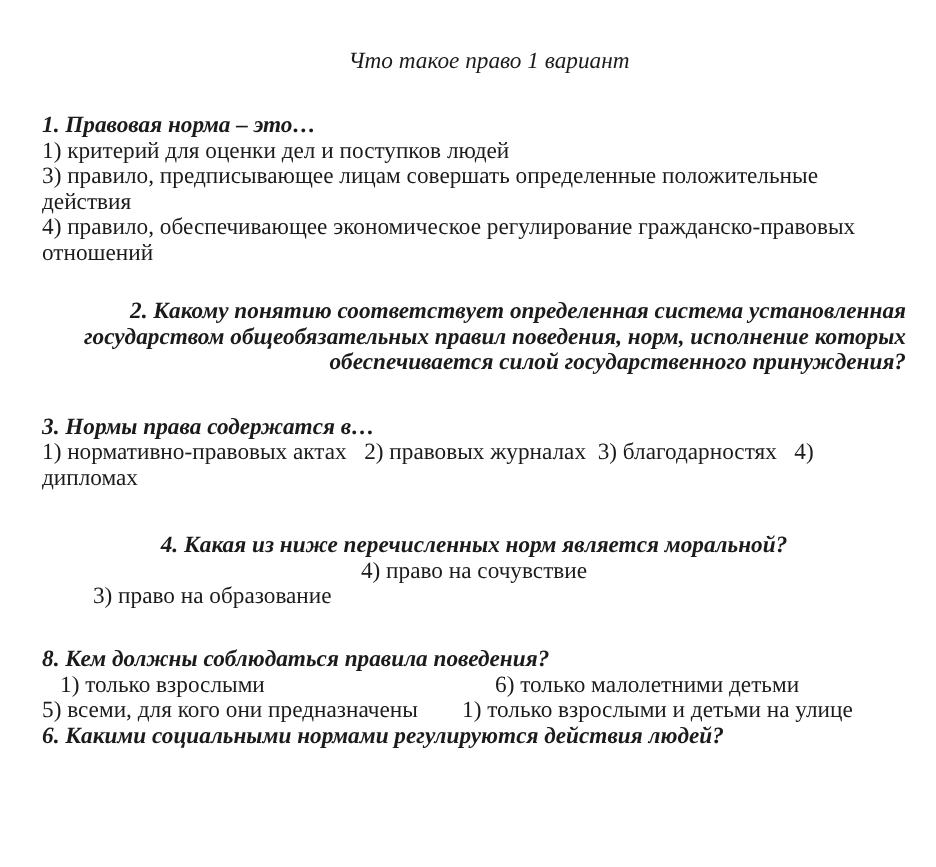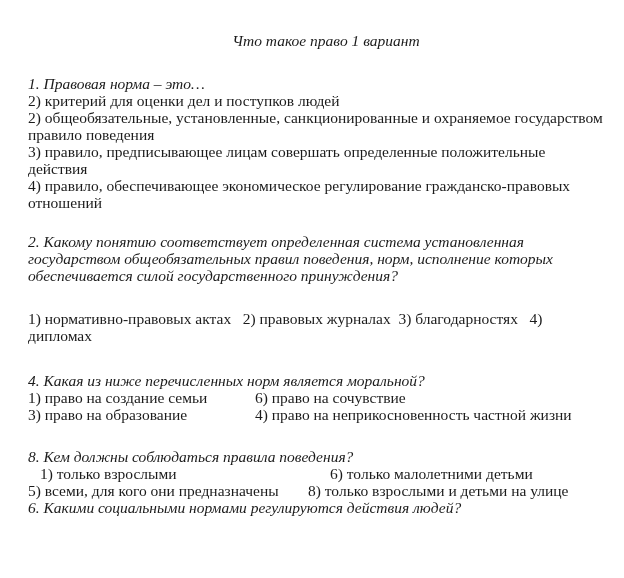--- a/index.html
+++ b/index.html
@@ -21,78 +21,76 @@
     overflow: hidden;
   }
   .doc-title {
     text-align: center;
     font-style: italic;
     transform: translateX(14px);
     white-space: nowrap;
   }
   .question { margin-right: -8px; }
   .q-1 { margin-top: 26px; }
-  .q-2 { margin-top: 22px; }
+  .q-2 { margin-top: 22px; text-align: right; }
   .q-3 { margin-top: 26px; }
-  .q-4 { margin-top: 28px; }
+  .q-4 { margin-top: 28px; text-align: center; }
   .q-5 { margin-top: 25px; }
   .q-6 { }
-  .q-prompt { font-style: italic; }
+  .q-prompt { font-style: italic; font-weight: bold; }
   .opt { white-space: pre-wrap; }
   .opt-line { white-space: pre-wrap; }
   .opt-row { display: flex; }
   .opt-row .c2 { flex: 1 1 auto; }
   .q-4 .c1 { flex: 0 0 227px; }
   .q-5 .r1 .c1 { flex: 0 0 290px; margin-left: 12px; }
   .q-5 .r2 .c1 { flex: 0 0 280px; }
 </style>
 </head>
 <body>
 
 <div class="page">
 
   <div class="doc-title">Что такое право 1 вариант</div>
 
   <div class="question q-1">
     <div class="q-prompt">1. Правовая норма – это…</div>
-    <div class="opt">2) критерий для оценки дел и поступков людей</div>
-    <div class="opt">2) общеобязательные, установленные, санкционированные и охраняемое государством правило поведения</div>
+    <div class="opt">1) критерий для оценки дел и поступков людей</div>
     <div class="opt">3) правило, предписывающее лицам совершать определенные положительные действия</div>
     <div class="opt">4) правило, обеспечивающее экономическое регулирование гражданско-правовых отношений</div>
   </div>
 
   <div class="question q-2">
     <div class="q-prompt">2. Какому понятию соответствует определенная система установленная государством общеобязательных правил поведения, норм, исполнение которых обеспечивается силой государственного принуждения?</div>
   </div>
 
   <div class="question q-3">
+    <div class="q-prompt">3. Нормы права содержатся в…</div>
     <div class="opt-line">1) нормативно-правовых актах   2) правовых журналах  3) благодарностях   4) дипломах</div>
   </div>
 
   <div class="question q-4">
     <div class="q-prompt">4. Какая из ниже перечисленных норм является моральной?</div>
     <div class="opt-row r1">
-      <span class="c1 opt">1) право на создание семьи</span>
-      <span class="c2 opt">6) право на сочувствие</span>
+      <span class="c2 opt">4) право на сочувствие</span>
     </div>
     <div class="opt-row r2">
       <span class="c1 opt">3) право на образование</span>
-      <span class="c2 opt">4) право на неприкосновенность частной жизни</span>
     </div>
   </div>
 
   <div class="question q-5">
     <div class="q-prompt">8. Кем должны соблюдаться правила поведения?</div>
     <div class="opt-row r1">
       <span class="c1 opt">1) только взрослыми</span>
       <span class="c2 opt">6) только малолетними детьми</span>
     </div>
     <div class="opt-row r2">
       <span class="c1 opt">5) всеми, для кого они предназначены</span>
-      <span class="c2 opt">8) только взрослыми и детьми на улице</span>
+      <span class="c2 opt">1) только взрослыми и детьми на улице</span>
     </div>
   </div>
 
   <div class="question q-6">
     <div class="q-prompt">6. Какими социальными нормами регулируются действия людей?</div>
 
   </div>
 
 </div>
 

